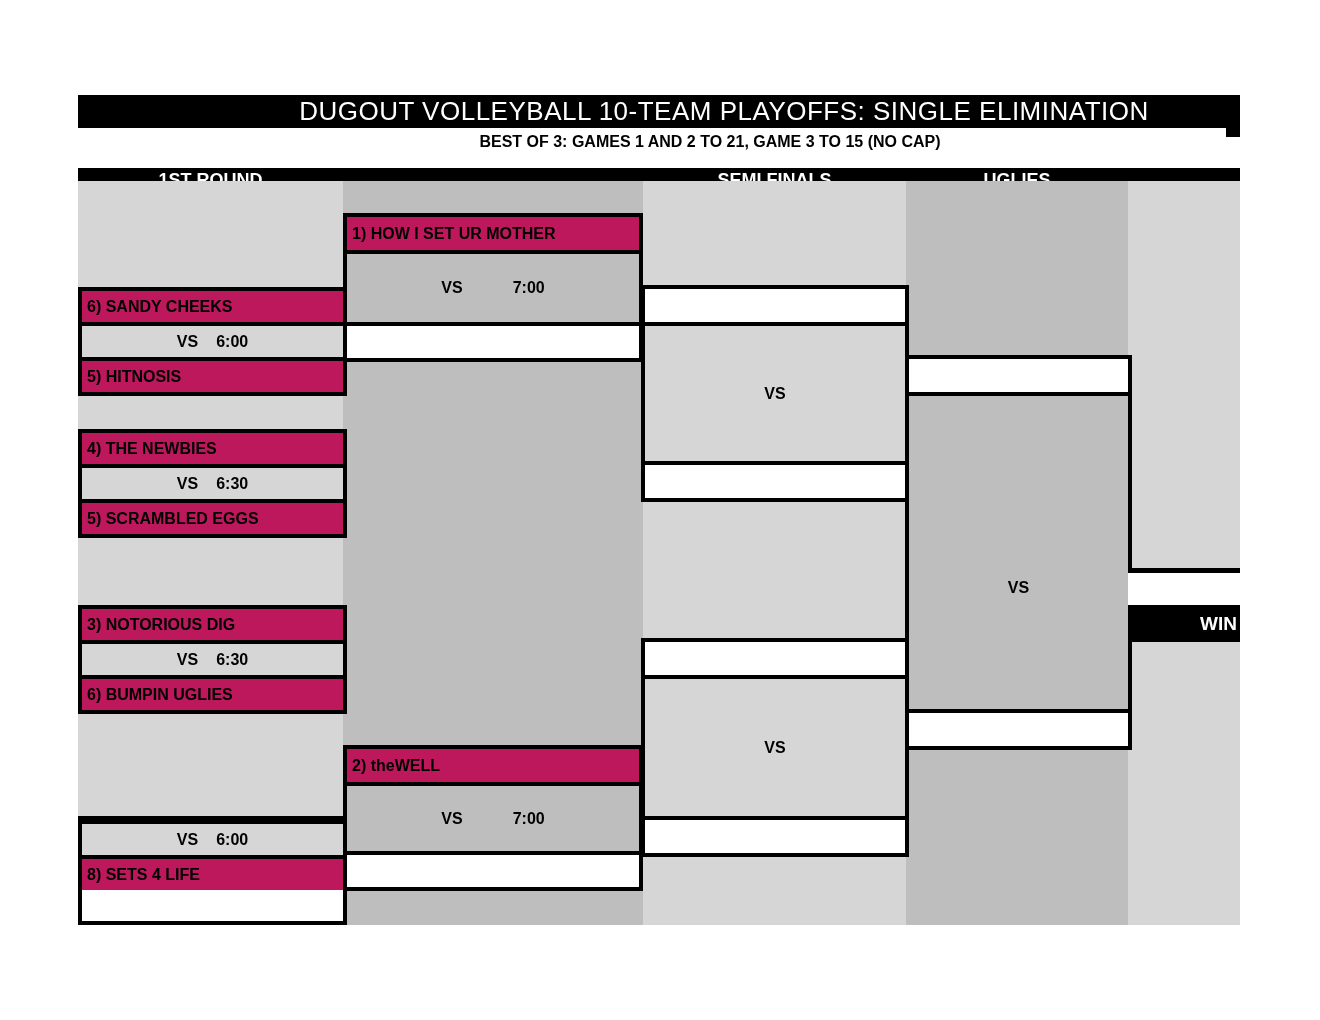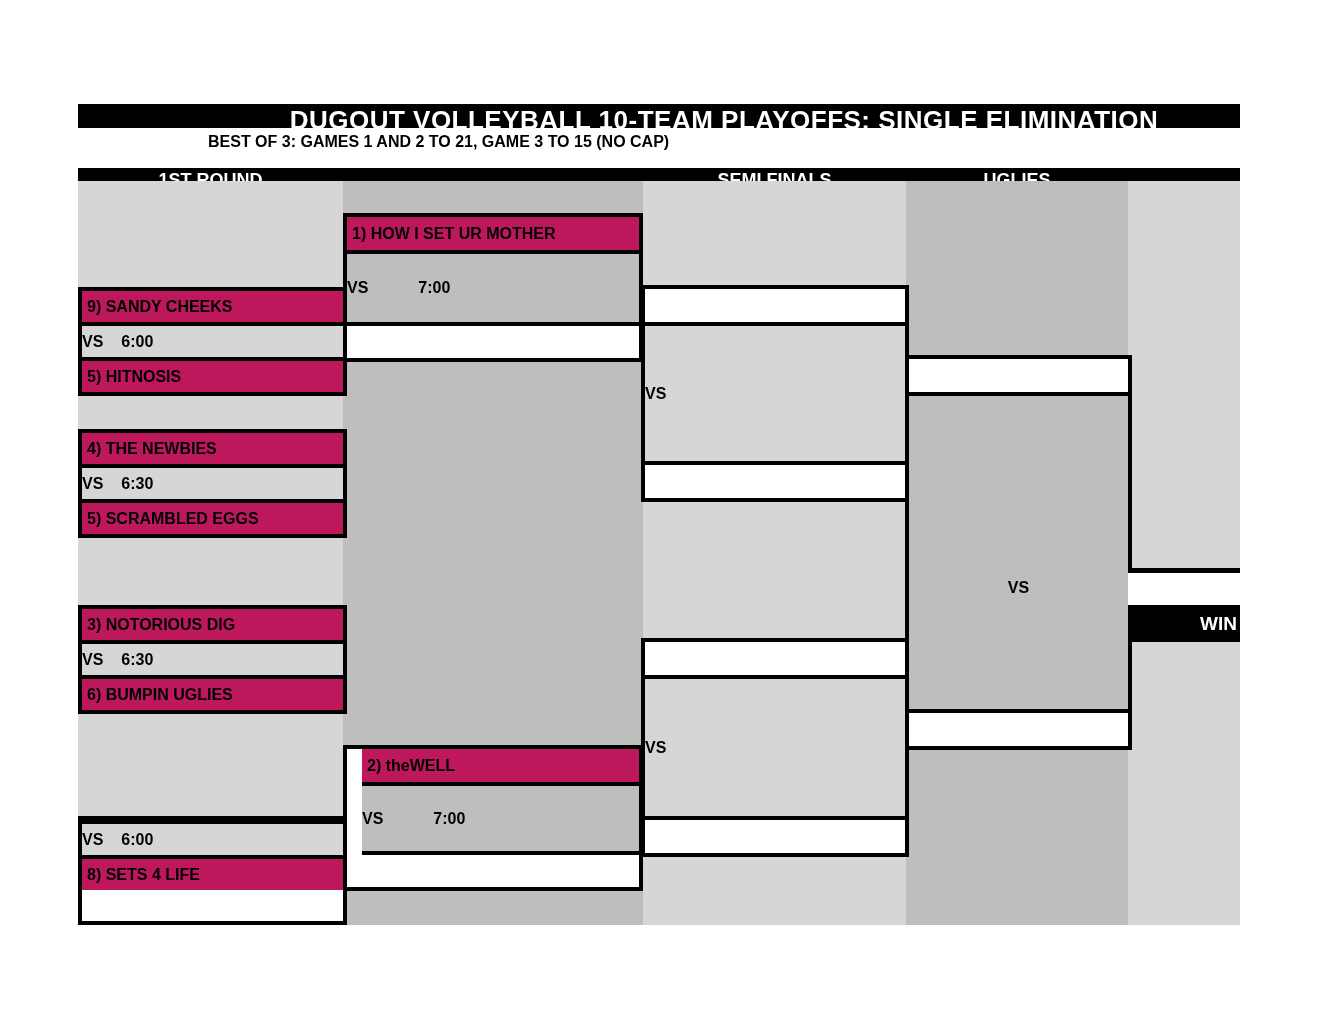--- a/index.html
+++ b/index.html
@@ -3,25 +3,25 @@
 <meta charset="utf-8">
 <style>
   html,body{margin:0;padding:0;background:#fff;}
   .page{
     position:relative;width:1320px;height:1020px;background:#ffffff;overflow:hidden;
     font-family:"Liberation Sans", sans-serif;color:#000;
   }
   .abs{position:absolute;box-sizing:border-box;}
 
   
-  .title-bar{left:78px;top:104px;width:1162px;height:42px;background:#000;
-    color:#fff;font-weight:bold;font-size:26px;line-height:33px;text-align:center;
+  .title-bar{left:78px;top:95px;width:1162px;height:42px;background:#000;
+    color:#fff;font-weight:normal;font-size:26px;line-height:33px;text-align:center;
     padding-left:130px;letter-spacing:0.5px;white-space:nowrap;}
-  .subtitle-row{left:78px;top:128px;width:1162px;height:45px;background:#fff;
-    color:#000;font-weight:bold;font-size:16px;line-height:28px;text-align:left;
+  .subtitle-row{left:64px;top:128px;width:1162px;height:45px;background:#fff;
+    color:#000;font-weight:bold;font-size:16px;line-height:28px;text-align:center;
     padding-left:130px;white-space:nowrap;}
   .header-bar{left:78px;top:168px;width:1162px;height:25px;background:#000;}
   .hdr{position:absolute;top:0;height:25px;line-height:25px;color:#fff;
     font-weight:bold;font-size:18px;text-align:center;white-space:nowrap;}
   .hdr-a{left:0;width:265px;}
   .hdr-b{left:265px;width:300px;}
   .hdr-c{left:565px;width:263px;text-decoration:underline;}
   .hdr-d{left:828px;width:222px;}
 
   
@@ -29,38 +29,38 @@
   .col-a{left:78px;width:265px;background:#d6d6d6;}
   .col-b{left:343px;width:300px;background:#bebebe;}
   .col-c{left:643px;width:263px;background:#d6d6d6;}
   .col-d{left:906px;width:222px;background:#bebebe;}
   .col-e{left:1128px;width:112px;background:#d6d6d6;}
 
   
   .grp{border:4px solid #000;background:#fff;}
   .trow{background:#be185d;font-weight:bold;font-size:16px;display:flex;
     align-items:center;padding-left:5px;white-space:nowrap;overflow:hidden;}
-  .vsmid{display:flex;align-items:center;
+  .vsmid{display:flex;align-items:center;justify-content:center;
     font-weight:bold;font-size:16px;border-top:4px solid #000;border-bottom:4px solid #000;
     box-sizing:border-box;}
   .slot{background:#fff;}
 
   
   .fr{left:78px;width:269px;height:109px;}
   .fr .trow{height:31px;}
   .fr .vsmid{height:39px;background:#d6d6d6;gap:18px;}
 
   
   .sr{left:343px;width:300px;}
   .sr .trow{height:33px;}
   .sr .vsmid{background:#bebebe;gap:50px;}
   .sr .slot{height:32px;}
   .sr1{top:213px;height:149px;}
   .sr1 .vsmid{height:76px;}
-  .sr2{top:745px;height:146px;padding-left:15px;}
+  .sr2{top:745px;height:146px;}
   .sr2 .vsmid{height:73px;}
 
   
   .sf{left:641px;width:268px;}
   .sf .slot{height:33px;}
   .sf .vsmid{background:#d6d6d6;}
   .sf1{top:285px;height:217px;}
   .sf1 .vsmid{height:143px;}
   .sf2{top:638px;height:219px;}
   .sf2 .vsmid{height:145px;}
@@ -96,21 +96,21 @@
   </div>
 
   <div class="abs colbg col-a"></div>
   <div class="abs colbg col-b"></div>
   <div class="abs colbg col-c"></div>
   <div class="abs colbg col-d"></div>
   <div class="abs colbg col-e"></div>
 
   <div class="abs grp fr" style="top:287px">
     <div class="trow">
-        <span>9) SANDY CHEEKS</span>
+        <span>6) SANDY CHEEKS</span>
       </div>
     <div class="vsmid">
       <span>VS</span>
       <span>6:00</span>
     </div>
     <div class="trow">
         <span>5) HITNOSIS</span>
       </div>
   </div>
 

